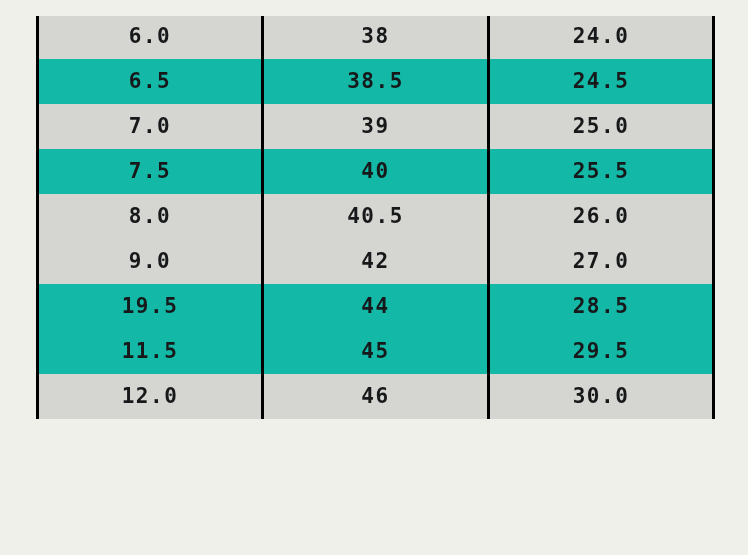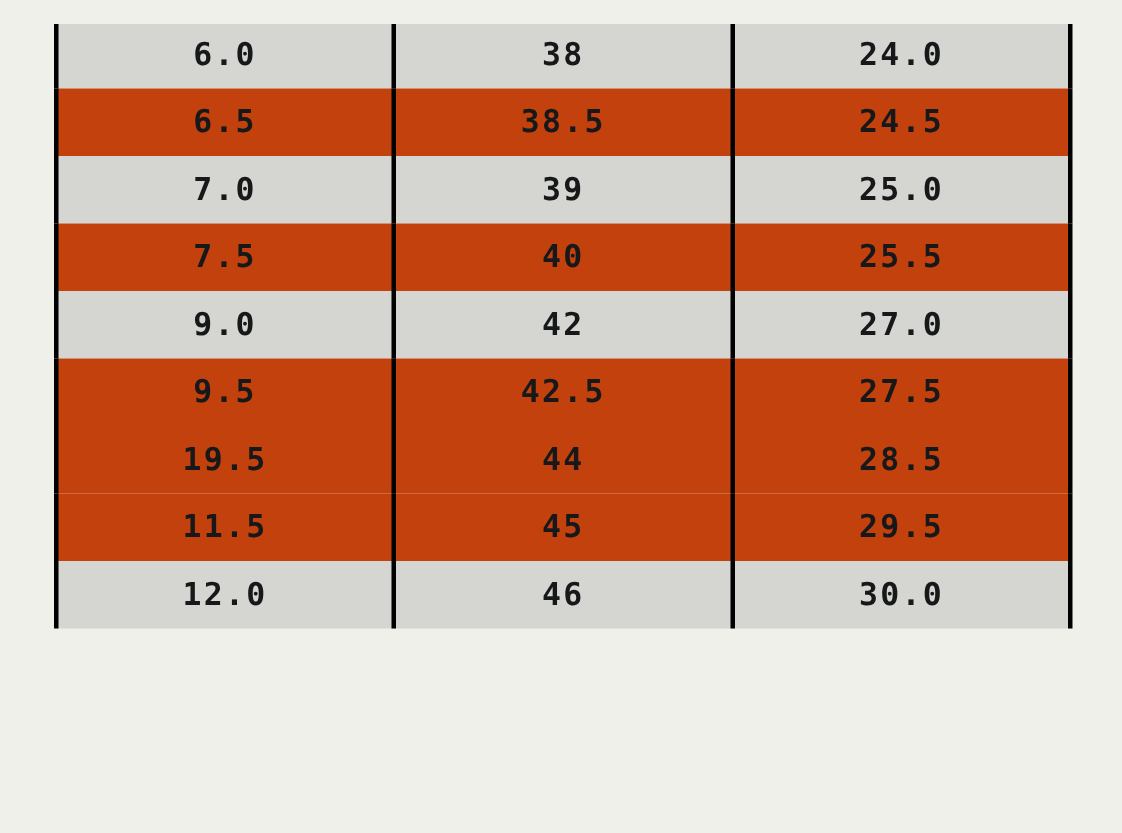--- a/index.html
+++ b/index.html
@@ -39,21 +39,21 @@
 
   #size-table td {
     height: 45px;
     padding: 0;
     text-align: center;
     vertical-align: middle;
     font-size: 21px;
     font-weight: bold;
     color: #16181a;
     letter-spacing: 1.5px;
-    background: #c2410c;
+    background: #14b8a6;
     border-left: 3px solid #000000;
     border-right: 0;
     line-height: 45px;
     white-space: nowrap;
   }
 
   #size-table td.last-col {
     border-right: 3px solid #000000;
   }
 
@@ -86,28 +86,28 @@
           <td>7.0</td>
           <td>39</td>
           <td class="last-col">25.0</td>
         </tr>
         <tr>
           <td>7.5</td>
           <td>40</td>
           <td class="last-col">25.5</td>
         </tr>
         <tr class="shaded">
+          <td>8.0</td>
+          <td>40.5</td>
+          <td class="last-col">26.0</td>
+        </tr>
+        <tr class="shaded">
           <td>9.0</td>
           <td>42</td>
           <td class="last-col">27.0</td>
-        </tr>
-        <tr>
-          <td>9.5</td>
-          <td>42.5</td>
-          <td class="last-col">27.5</td>
         </tr>
         <tr>
           <td>19.5</td>
           <td>44</td>
           <td class="last-col">28.5</td>
         </tr>
         <tr>
           <td>11.5</td>
           <td>45</td>
           <td class="last-col">29.5</td>

